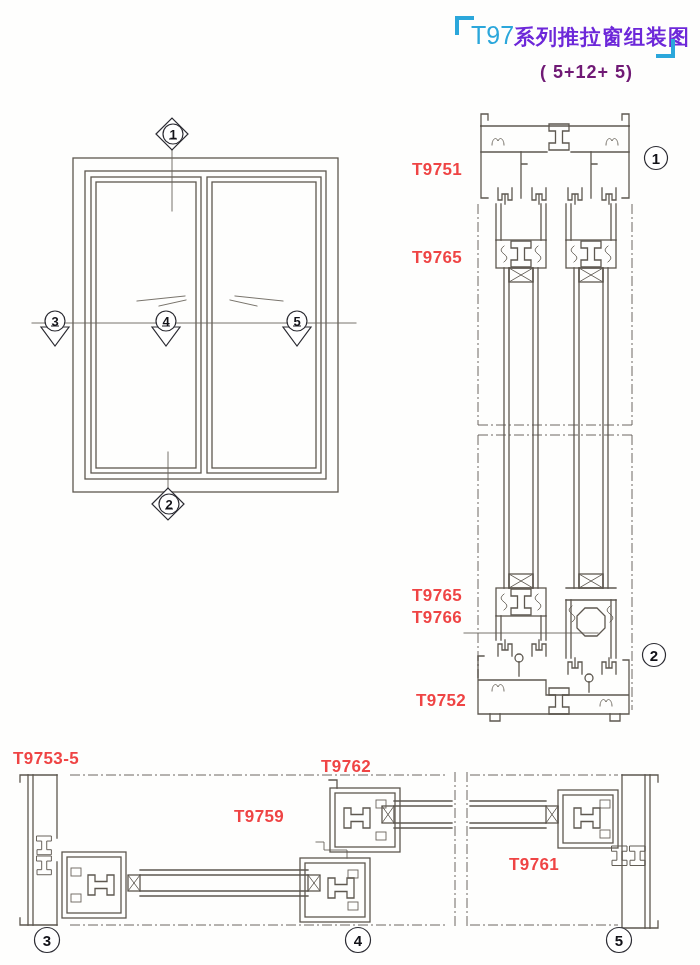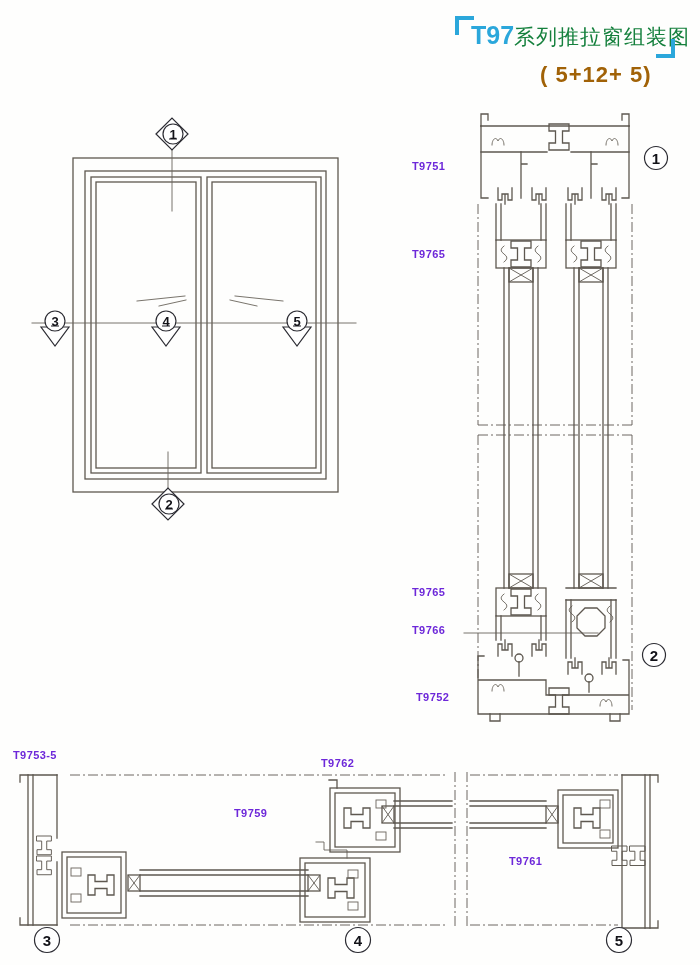--- a/index.html
+++ b/index.html
@@ -7,35 +7,35 @@
     width:700px;height:965px;position:relative;background:#fefefd;
     font-family:"Liberation Sans", sans-serif;overflow:hidden;
   }
   svg{position:absolute;left:0;top:0;}
   .s{stroke:#5e5850;fill:none;stroke-width:1.3;stroke-linecap:square;}
   .t{stroke:#6a645b;fill:none;stroke-width:0.9;stroke-linecap:square;}
   .d{stroke:#5e5850;fill:none;stroke-width:0.9;stroke-dasharray:10 3 2 3;}
   .x{stroke:#5e5850;fill:none;stroke-width:0.9;}
   .k{stroke:#2c2c33;fill:#ffffff;stroke-width:1.2;}
   .kl{stroke:#2c2c33;stroke-width:1.1;}
-  .plabel{position:absolute;font-weight:bold;font-size:11px;color:#6d28d9;
+  .plabel{position:absolute;font-weight:bold;font-size:17px;color:#ef4444;
           letter-spacing:0.4px;white-space:nowrap;}
   .cnum{position:absolute;transform:translate(-50%,-50%);font-weight:bold;
         font-size:15px;color:#121218;}
   .mnum{position:absolute;transform:translate(-50%,-50%);font-weight:bold;
         font-size:13px;color:#121218;}
   .bracket-open{position:absolute;left:455px;top:16px;width:15px;height:15px;
         border-left:4px solid #2BA7DB;border-top:4px solid #2BA7DB;}
   .bracket-close{position:absolute;left:656px;top:39px;width:15px;height:15px;
         border-right:4px solid #2BA7DB;border-bottom:4px solid #2BA7DB;}
   .page-title{position:absolute;left:471px;top:21px;white-space:nowrap;}
-  .title-brand{font-weight:bold;font-size:25px;color:#2BA7DB;letter-spacing:0px;}
-  .title-suffix{font-weight:normal;font-size:21px;color:#15803d;letter-spacing:1px;}
-  .subtitle{position:absolute;left:540px;top:62px;font-weight:bold;font-size:22px;
-        color:#a16207;letter-spacing:1px;}
+  .title-brand{font-weight:normal;font-size:25px;color:#2BA7DB;letter-spacing:0px;}
+  .title-suffix{font-weight:bold;font-size:21px;color:#6d28d9;letter-spacing:1px;}
+  .subtitle{position:absolute;left:540px;top:62px;font-weight:bold;font-size:18px;
+        color:#701a75;letter-spacing:1px;}
 </style>
 </head>
 <body>
 
 <svg width="700" height="965" viewBox="0 0 700 965">
   <defs>
     <g id="ib">
         <path d="M0,0 H20 V7 H13.5 V19 H20 V26 H0 V19 H6.5 V7 H0 Z"></path>
       </g>
     <g id="ibl">
@@ -250,21 +250,21 @@
 </svg>
 
 <div class="bracket-open"></div>
 <div class="page-title"><span class="title-brand">T97</span><span class="title-suffix">系列推拉窗组装图</span></div>
 <div class="bracket-close"></div>
 <div class="subtitle">( 5+12+ 5)</div>
 
 <div class="plabel" style="left:412px;top:160px">T9751</div>
 <div class="plabel" style="left:412px;top:248px">T9765</div>
 <div class="plabel" style="left:412px;top:586px">T9765</div>
-<div class="plabel" style="left:412px;top:624px">T9766</div>
+<div class="plabel" style="left:412px;top:608px">T9766</div>
 <div class="plabel" style="left:416px;top:691px">T9752</div>
 
 <div class="plabel" style="left:13px;top:749px">T9753-5</div>
 <div class="plabel" style="left:321px;top:757px">T9762</div>
 <div class="plabel" style="left:234px;top:807px">T9759</div>
 <div class="plabel" style="left:509px;top:855px">T9761</div>
 
 <div class="mnum" style="left:173px;top:134px">1</div>
 <div class="mnum" style="left:169px;top:504px">2</div>
 <div class="mnum" style="left:55px;top:321px">3</div>

